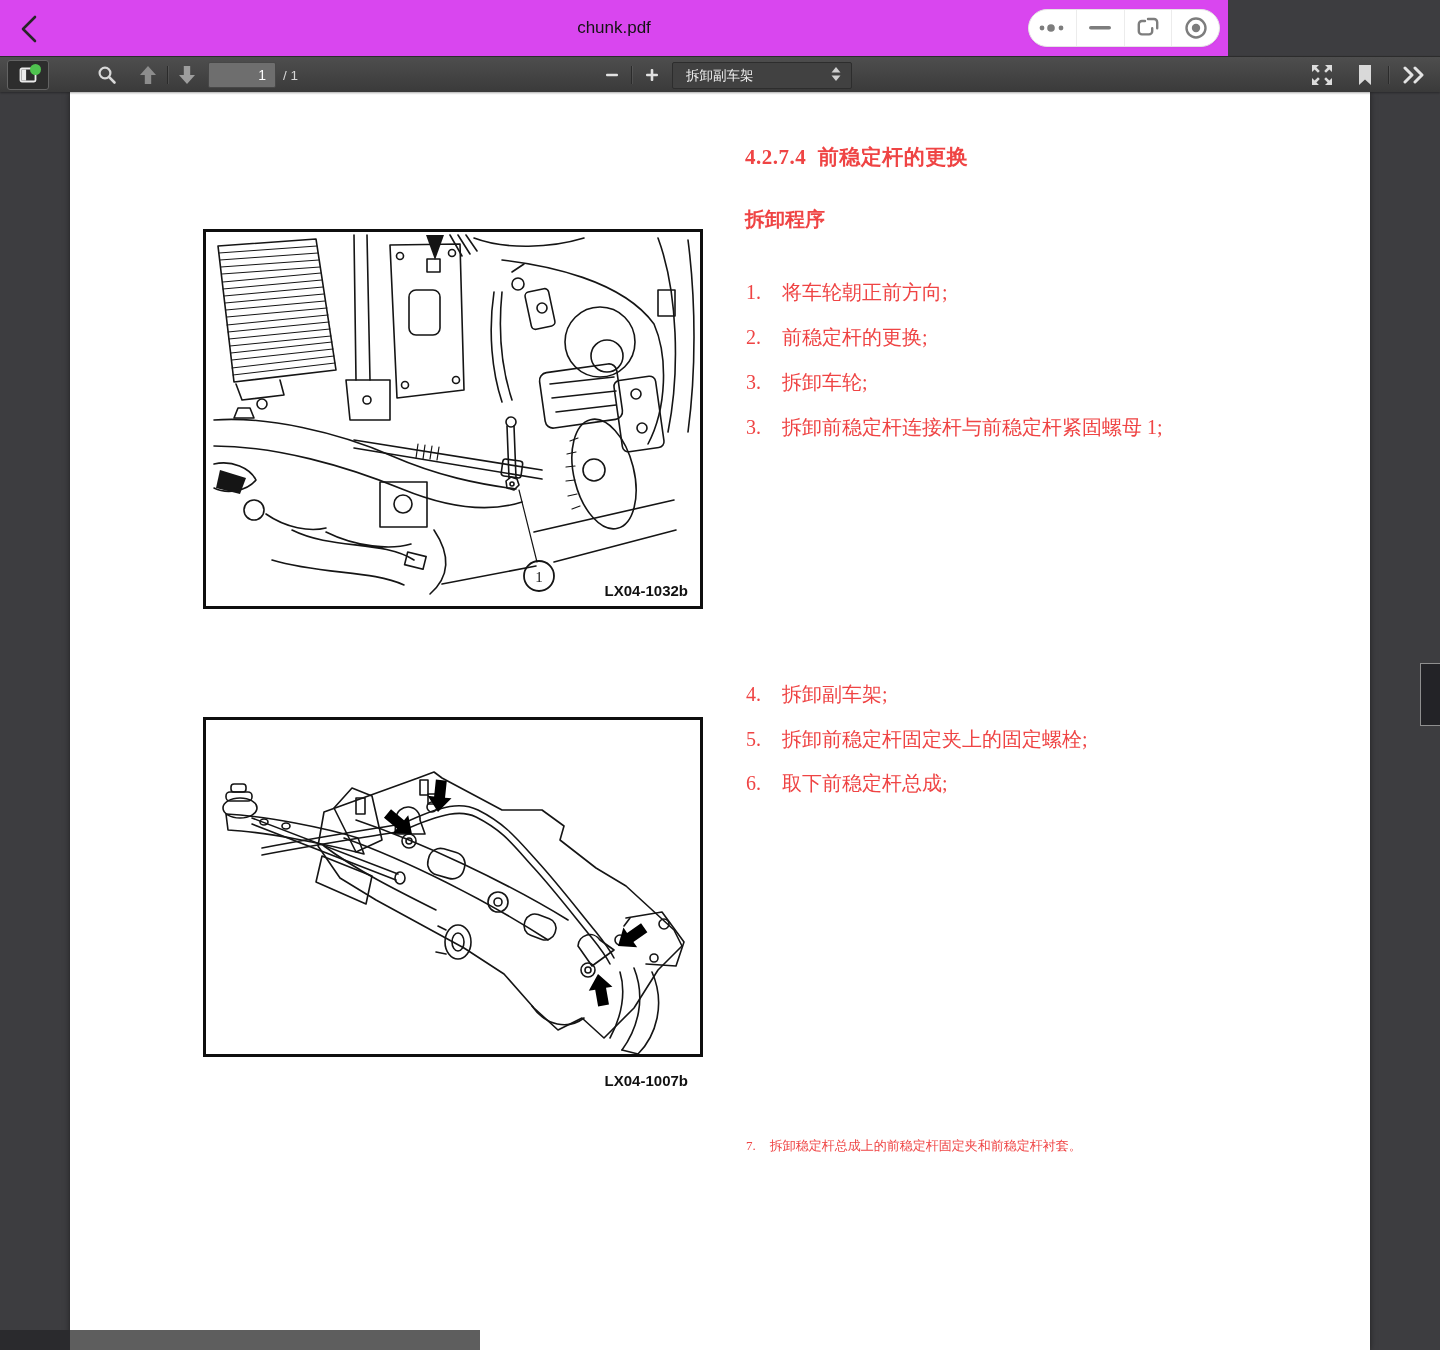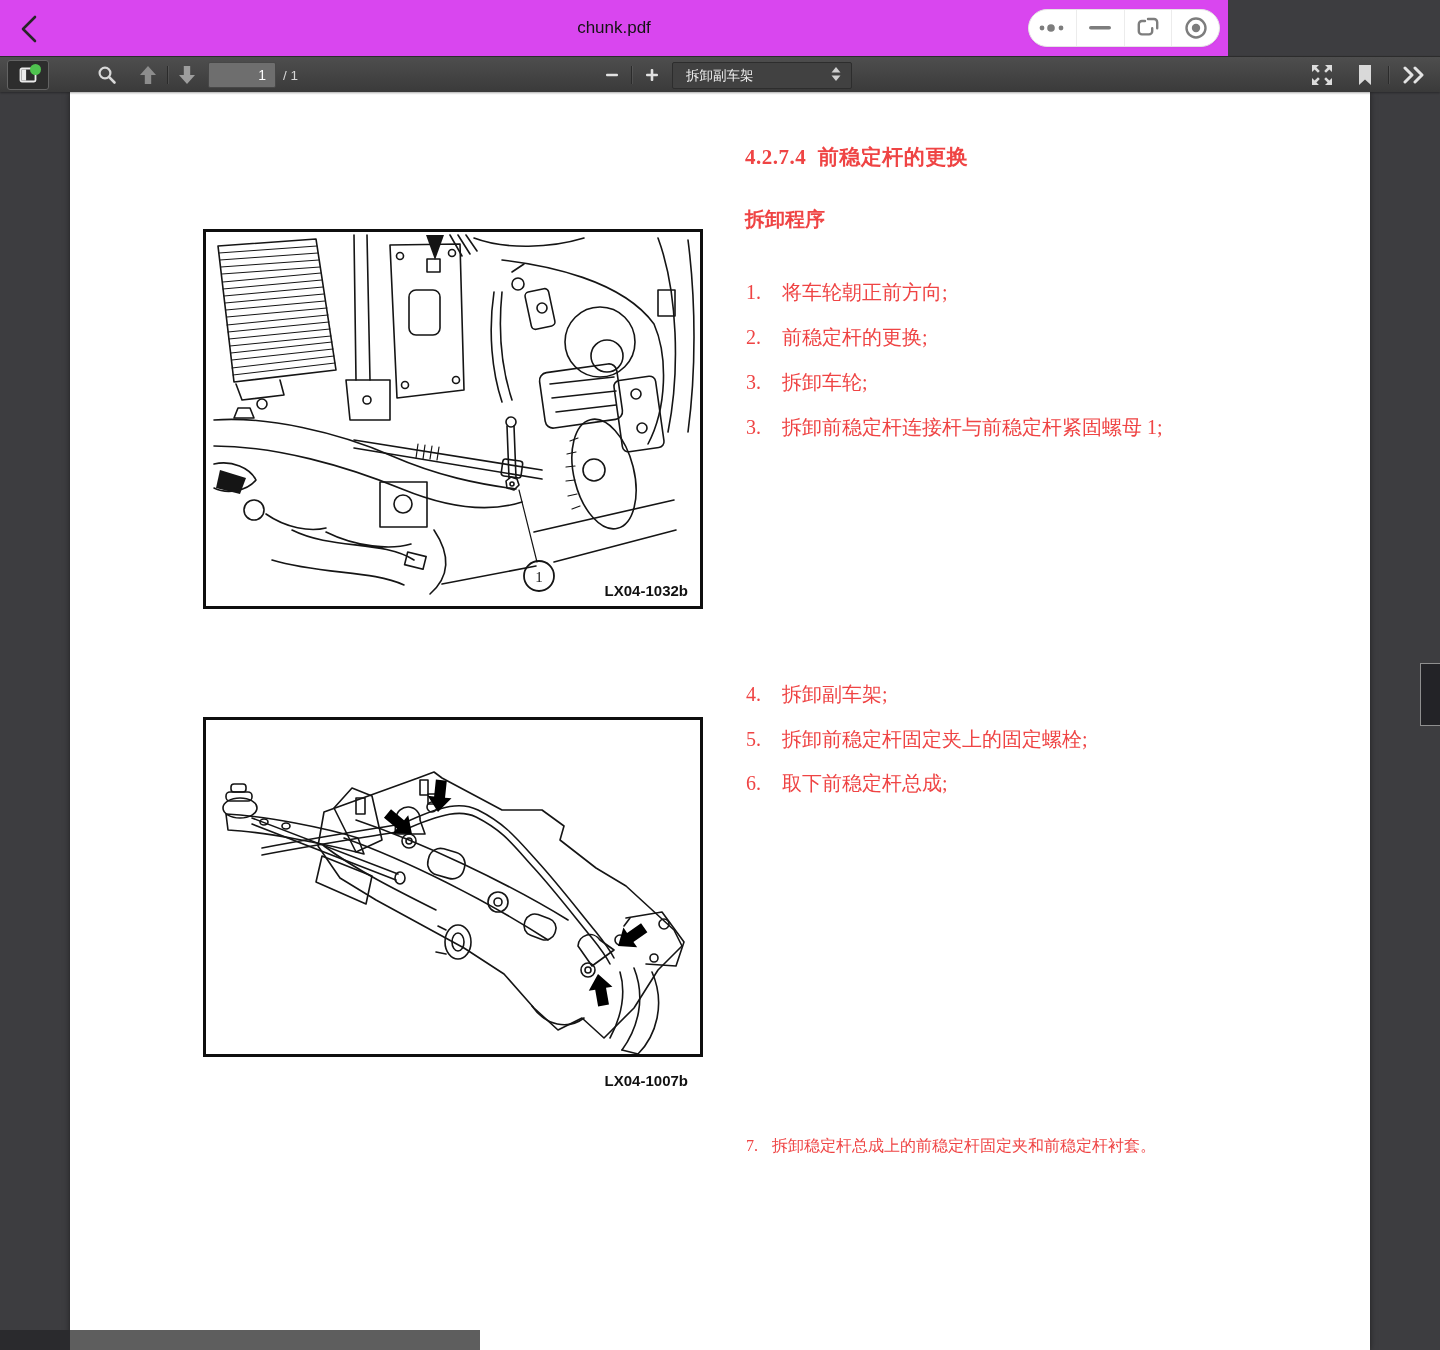--- a/index.html
+++ b/index.html
@@ -51,21 +51,21 @@
             background:#3d3d40; overflow:hidden; }
   .page { position:absolute; left:70px; top:0; width:1300px; height:1258px;
           background:#ffffff; box-shadow:0 0 6px rgba(0,0,0,0.5); }
 
   .doc-serif { font-family:"Liberation Serif","DejaVu Serif",serif; color:#ef4444; }
   .h1 { position:absolute; left:675px; top:51px; font-size:21px; font-weight:bold;
         white-space:pre-wrap; letter-spacing:0.5px; }
   .h2 { position:absolute; left:675px; top:96px; font-size:20px; font-weight:bold;margin-top:18px; }
   .step { position:absolute; left:676px; font-size:20px; line-height:28px; white-space:pre;margin-top:48px; }
   .step .num { display:inline-block; width:36px; }
-  .step7 { position:absolute; left:676px; top:1031px; width:558px; font-size:16px;
+  .step7 { position:absolute; left:676px; top:1031px; width:558px; font-size:13px;
            line-height:45px; text-align:justify; text-justify:inter-character; }
   .step7 .num { margin-right:14px; }
 
   .figure { position:absolute; left:133px; width:500px; border:3px solid #0f0f0f;
             background:#ffffff; }
   .fig1 { top:137px; height:380px; }
   .fig2 { top:625px; height:340px; }
   .fig-label { font-family:"Liberation Sans","DejaVu Sans",sans-serif; font-weight:bold;
                font-size:15px; fill:#111111; }
 

